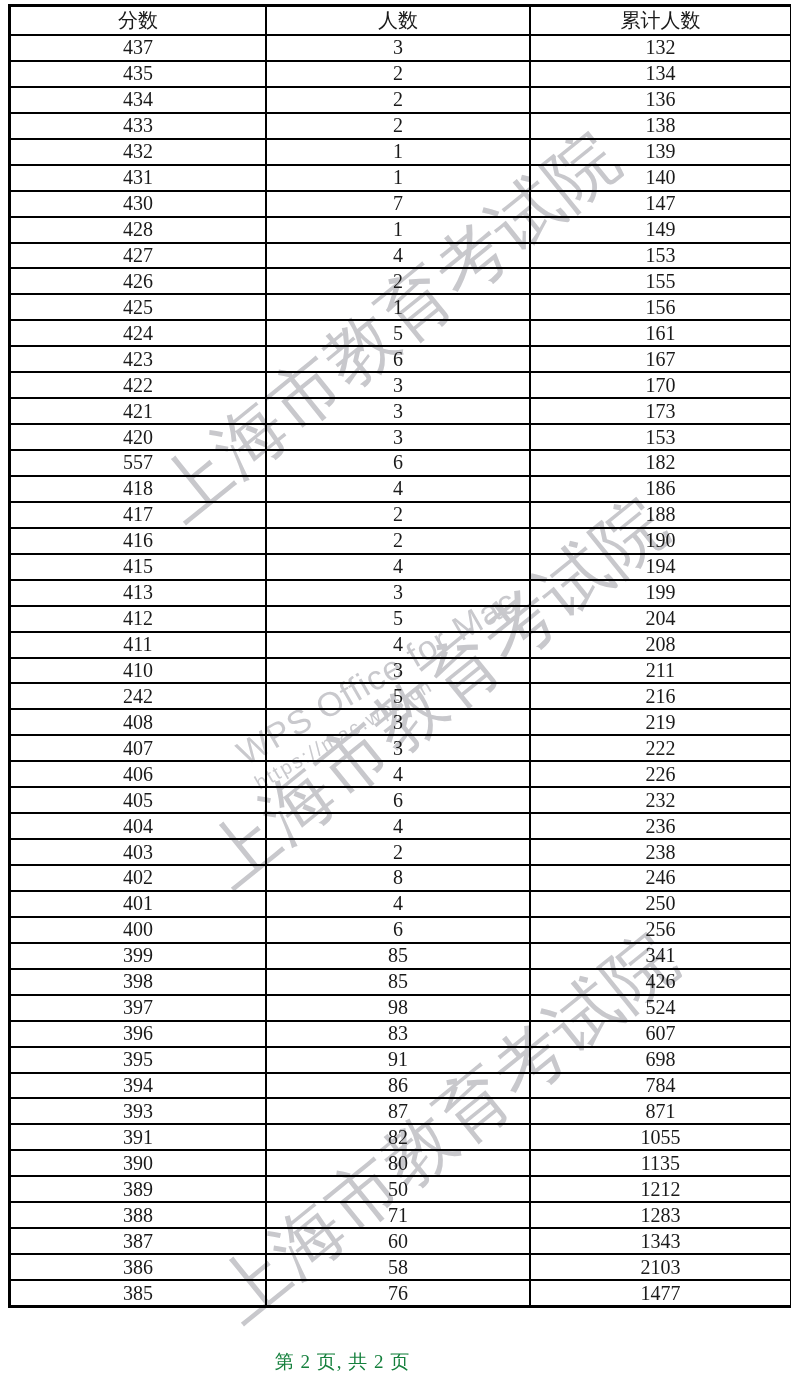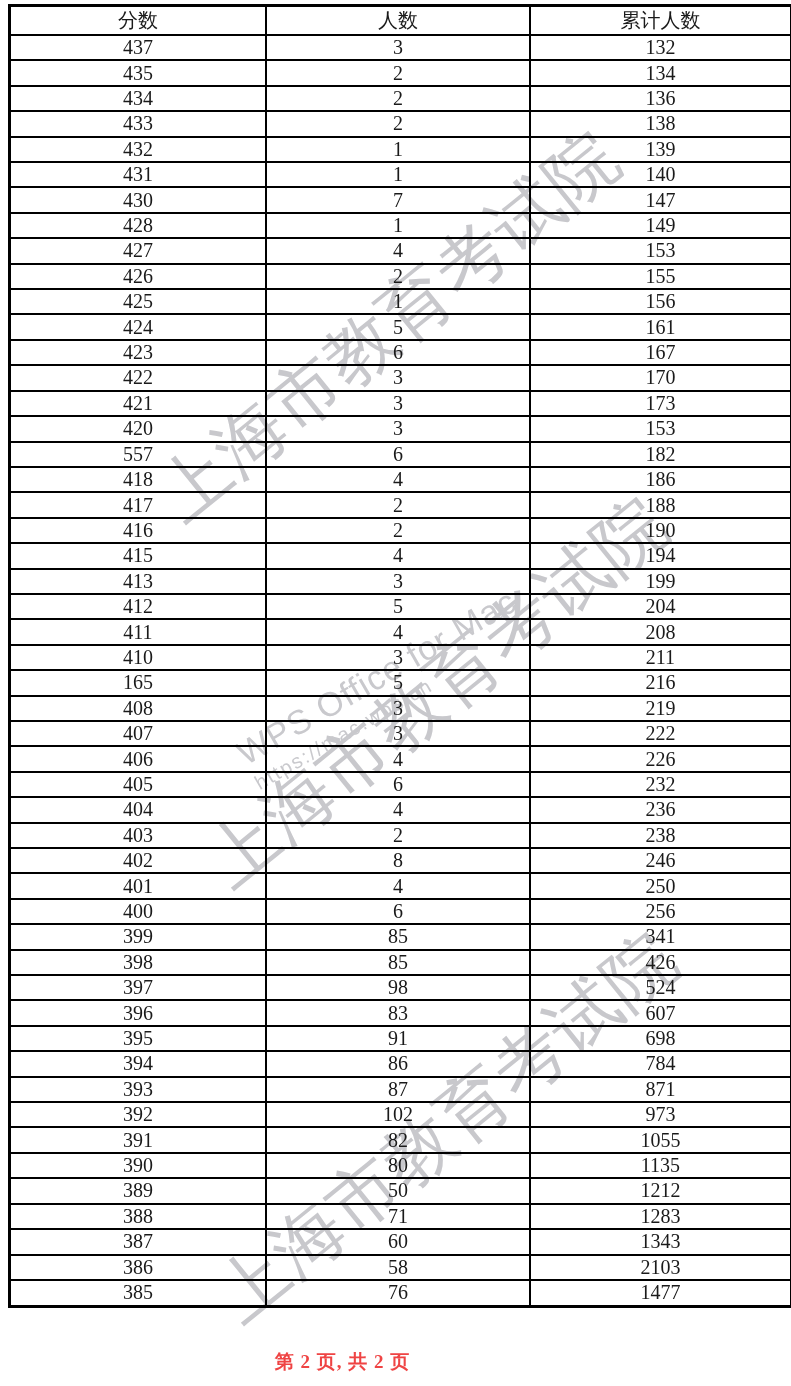--- a/index.html
+++ b/index.html
@@ -89,24 +89,23 @@
     height: 27px;
   }
   
   .page-footer {
     position: absolute;
     left: 0;
     width: 685px;
     top: 1349px;
     text-align: center;
     font-size: 19px;
-    color: #ef4444;
+    color: #15803d;
     letter-spacing: 1px;
     z-index: 1;
-    font-weight: bold;
   }
 </style>
 </head>
 <body>
 
 <div class="page">
 
   <div class="watermark-layer">
     <div class="wm-agency wm-a">上海市教育考试院</div>
     <div class="wm-agency wm-b">上海市教育考试院</div>
@@ -245,21 +244,21 @@
           <td>411</td>
           <td>4</td>
           <td>208</td>
         </tr>
         <tr>
           <td>410</td>
           <td>3</td>
           <td>211</td>
         </tr>
         <tr>
-          <td>165</td>
+          <td>242</td>
           <td>5</td>
           <td>216</td>
         </tr>
         <tr>
           <td>408</td>
           <td>3</td>
           <td>219</td>
         </tr>
         <tr>
           <td>407</td>
@@ -330,25 +329,20 @@
           <td>394</td>
           <td>86</td>
           <td>784</td>
         </tr>
         <tr>
           <td>393</td>
           <td>87</td>
           <td>871</td>
         </tr>
         <tr>
-          <td>392</td>
-          <td>102</td>
-          <td>973</td>
-        </tr>
-        <tr>
           <td>391</td>
           <td>82</td>
           <td>1055</td>
         </tr>
         <tr>
           <td>390</td>
           <td>80</td>
           <td>1135</td>
         </tr>
         <tr>

